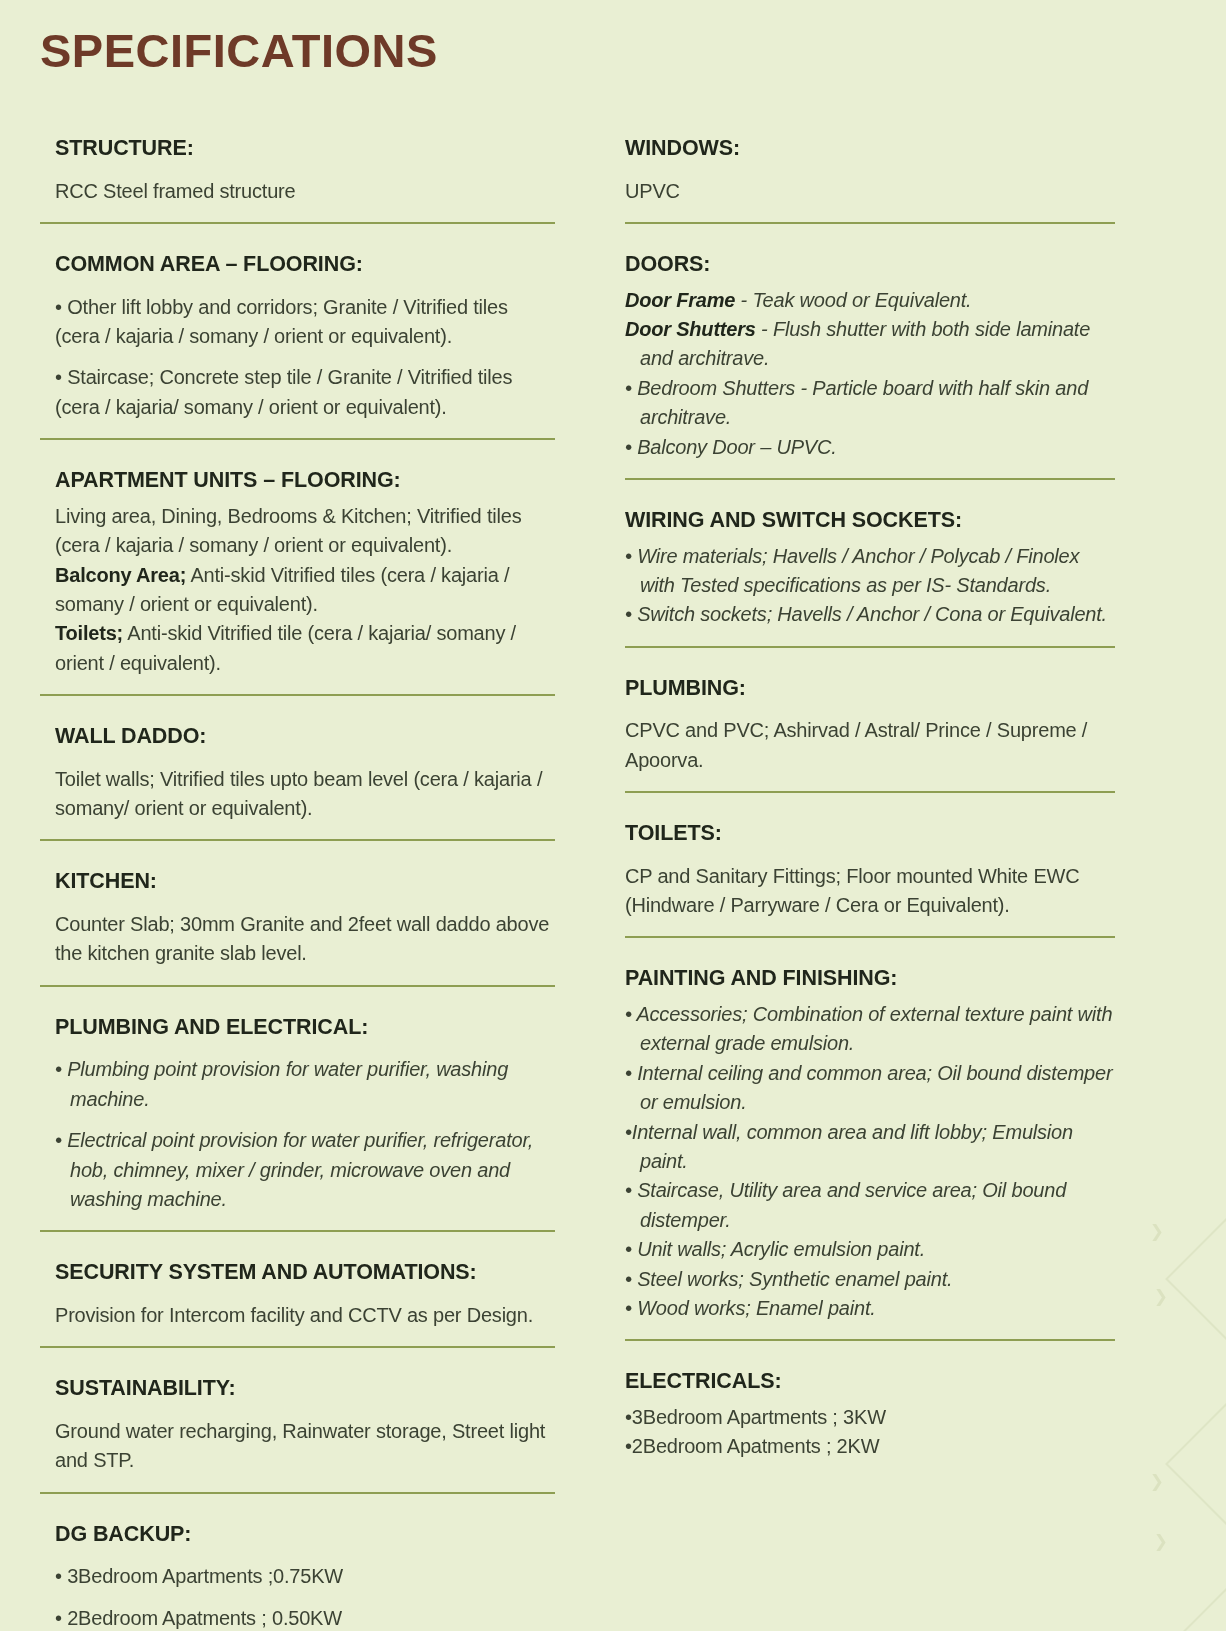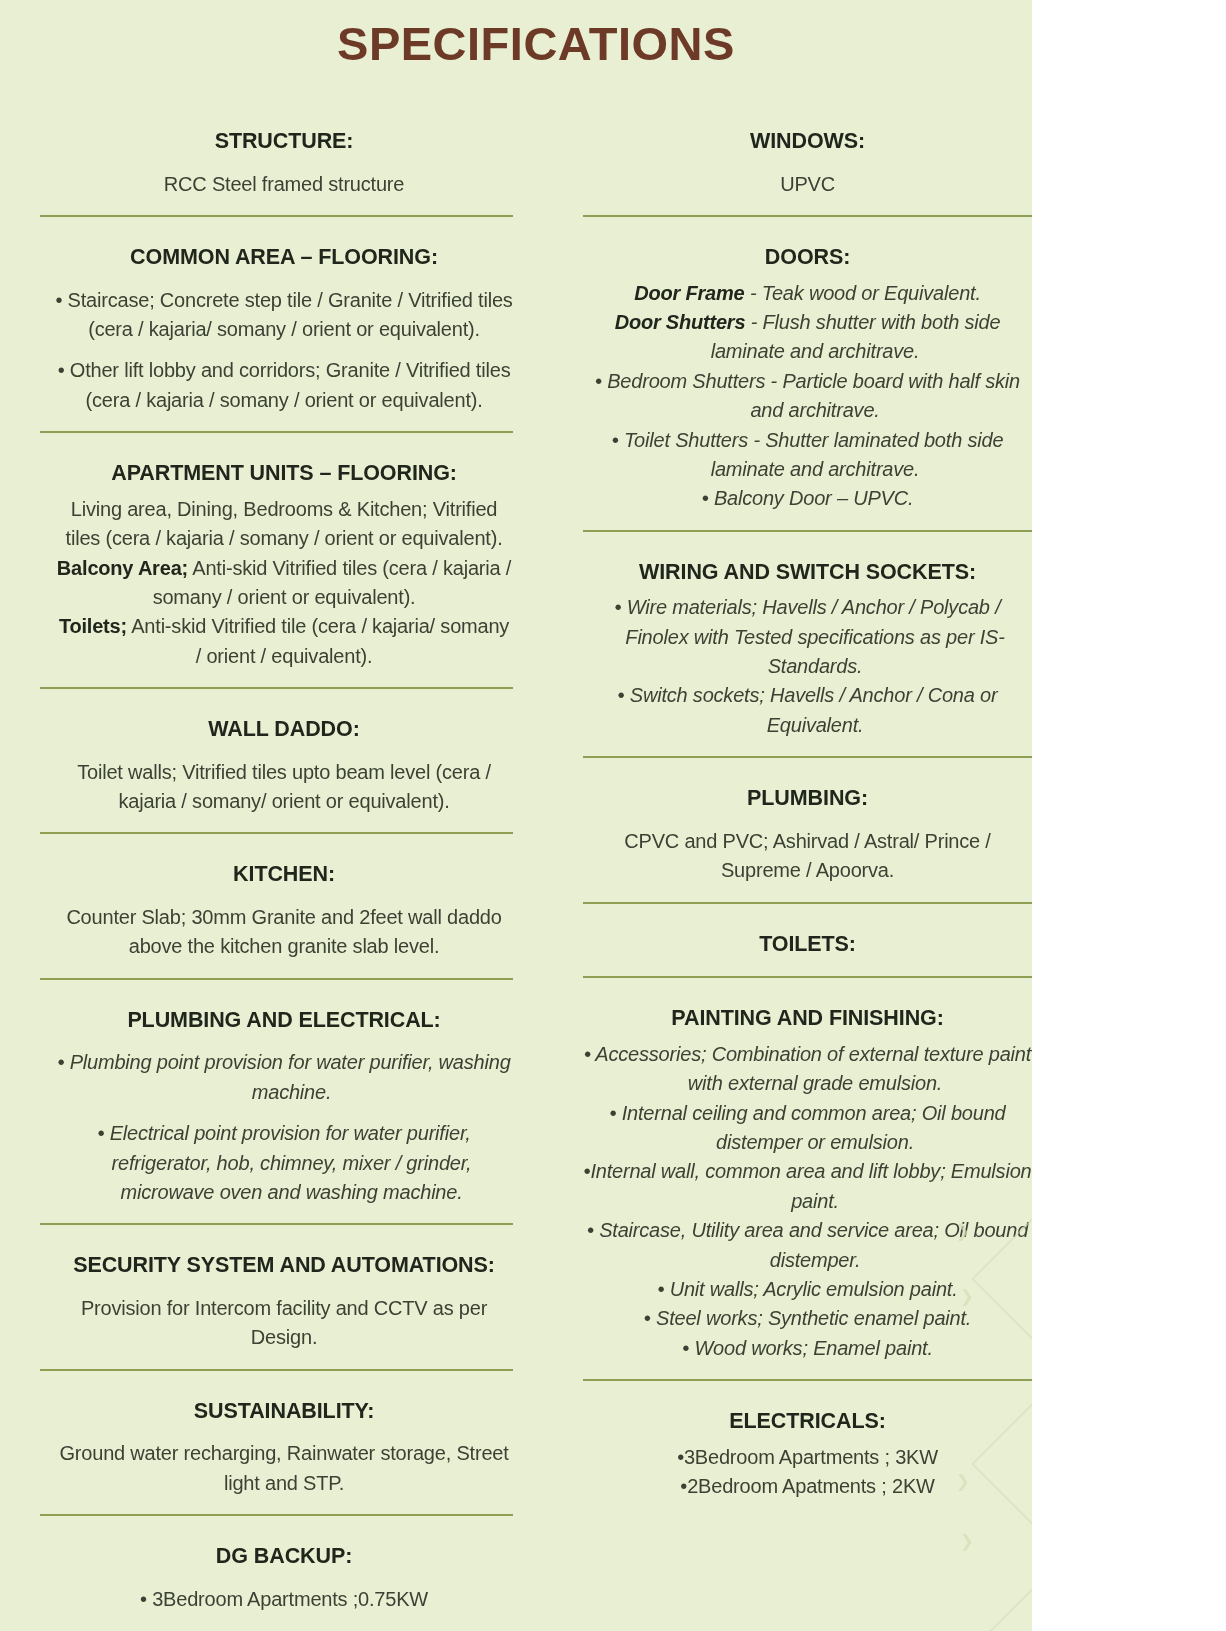--- a/index.html
+++ b/index.html
@@ -3,26 +3,25 @@
 <meta charset="utf-8">
 <style>
   * { box-sizing: border-box; }
   html, body { margin: 0; padding: 0; }
   body {
     font-family: "Liberation Sans", sans-serif;
     background: #ffffff;
   }
   .page {
     position: relative;
-    width: 1032px;
+    width: 1226px;
     height: 1631px;
     background: var(--bg, #e9efd3);
     overflow: hidden;
-    padding-top: 16px;
-    text-align: center;
+    padding-top: 23px;
   }
   h1.page-title {
     margin: 0 0 0 40px;
     font-size: 47px;
     font-weight: 700;
     letter-spacing: 0.5px;
     color: var(--title, #6e3a28);
   }
   .cols {
     display: flex;
@@ -96,22 +95,22 @@
 
   <div class="cols">
     <div class="col col-left">
         <section class="">
           <h2 class="sec-heading">STRUCTURE:</h2>
           <p class="item"><span>RCC Steel framed structure</span></p>
         </section>
         <div class="divider"></div>
         <section class="">
           <h2 class="sec-heading">COMMON AREA – FLOORING:</h2>
+          <p class="item"><span class="marker">• </span><span>Other lift lobby and corridors; Granite / Vitrified tiles (cera / kajaria / somany / orient or equivalent).</span></p>
           <p class="item"><span class="marker">• </span><span>Staircase; Concrete step tile / Granite / Vitrified tiles (cera / kajaria/ somany / orient or equivalent).</span></p>
-          <p class="item"><span class="marker">• </span><span>Other lift lobby and corridors; Granite / Vitrified tiles (cera / kajaria / somany / orient or equivalent).</span></p>
         </section>
         <div class="divider"></div>
         <section class="tight">
           <h2 class="sec-heading">APARTMENT UNITS – FLOORING:</h2>
           <p class="item"><span>Living area, Dining, Bedrooms &amp; Kitchen; Vitrified tiles (cera / kajaria / somany / orient or equivalent).</span></p>
           <p class="item"><strong>Balcony Area;</strong><span> Anti-skid  Vitrified tiles (cera / kajaria / somany / orient or equivalent).</span></p>
           <p class="item"><strong>Toilets;</strong><span> Anti-skid  Vitrified tile (cera / kajaria/ somany / orient / equivalent).</span></p>
         </section>
         <div class="divider"></div>
         <section class="">
@@ -154,37 +153,37 @@
         <section class="">
           <h2 class="sec-heading">WINDOWS:</h2>
           <p class="item"><span>UPVC</span></p>
         </section>
         <div class="divider"></div>
         <section class="tight">
           <h2 class="sec-heading">DOORS:</h2>
           <p class="item hang"><strong>Door Frame</strong><span> - Teak wood or Equivalent.</span></p>
           <p class="item hang"><strong>Door Shutters</strong><span> - Flush shutter with both side laminate and architrave.</span></p>
           <p class="item hang"><span class="marker">• </span><span>Bedroom Shutters - Particle board with half skin and architrave.</span></p>
-          <p class="item hang"><span class="marker">• </span><span>Toilet Shutters - Shutter laminated both side laminate and architrave.</span></p>
           <p class="item hang"><span class="marker">• </span><span>Balcony Door – UPVC.</span></p>
         </section>
         <div class="divider"></div>
         <section class="tight">
           <h2 class="sec-heading">WIRING AND SWITCH SOCKETS:</h2>
           <p class="item hang"><span class="marker">• </span><span>Wire materials; Havells / Anchor / Polycab / Finolex with Tested specifications as per IS- Standards.</span></p>
           <p class="item hang"><span class="marker">• </span><span>Switch sockets; Havells / Anchor / Cona or Equivalent.</span></p>
         </section>
         <div class="divider"></div>
         <section class="">
           <h2 class="sec-heading">PLUMBING:</h2>
           <p class="item"><span>CPVC and PVC; Ashirvad / Astral/ Prince / Supreme / Apoorva.</span></p>
         </section>
         <div class="divider"></div>
         <section class="">
           <h2 class="sec-heading">TOILETS:</h2>
+          <p class="item"><span>CP and Sanitary Fittings; Floor mounted White EWC (Hindware / Parryware / Cera or Equivalent).</span></p>
         </section>
         <div class="divider"></div>
         <section class="tight">
           <h2 class="sec-heading">PAINTING AND FINISHING:</h2>
           <p class="item hang"><span class="marker">• </span><span>Accessories; Combination of external texture paint with external grade emulsion.</span></p>
           <p class="item hang"><span class="marker">• </span><span>Internal ceiling and common area; Oil bound distemper or emulsion.</span></p>
           <p class="item hang"><span class="marker">•</span><span>Internal wall, common area and lift lobby; Emulsion paint.</span></p>
           <p class="item hang"><span class="marker">• </span><span>Staircase, Utility area and service area; Oil bound distemper.</span></p>
           <p class="item hang"><span class="marker">• </span><span>Unit walls; Acrylic emulsion paint.</span></p>
           <p class="item hang"><span class="marker">• </span><span>Steel works; Synthetic enamel paint.</span></p>

